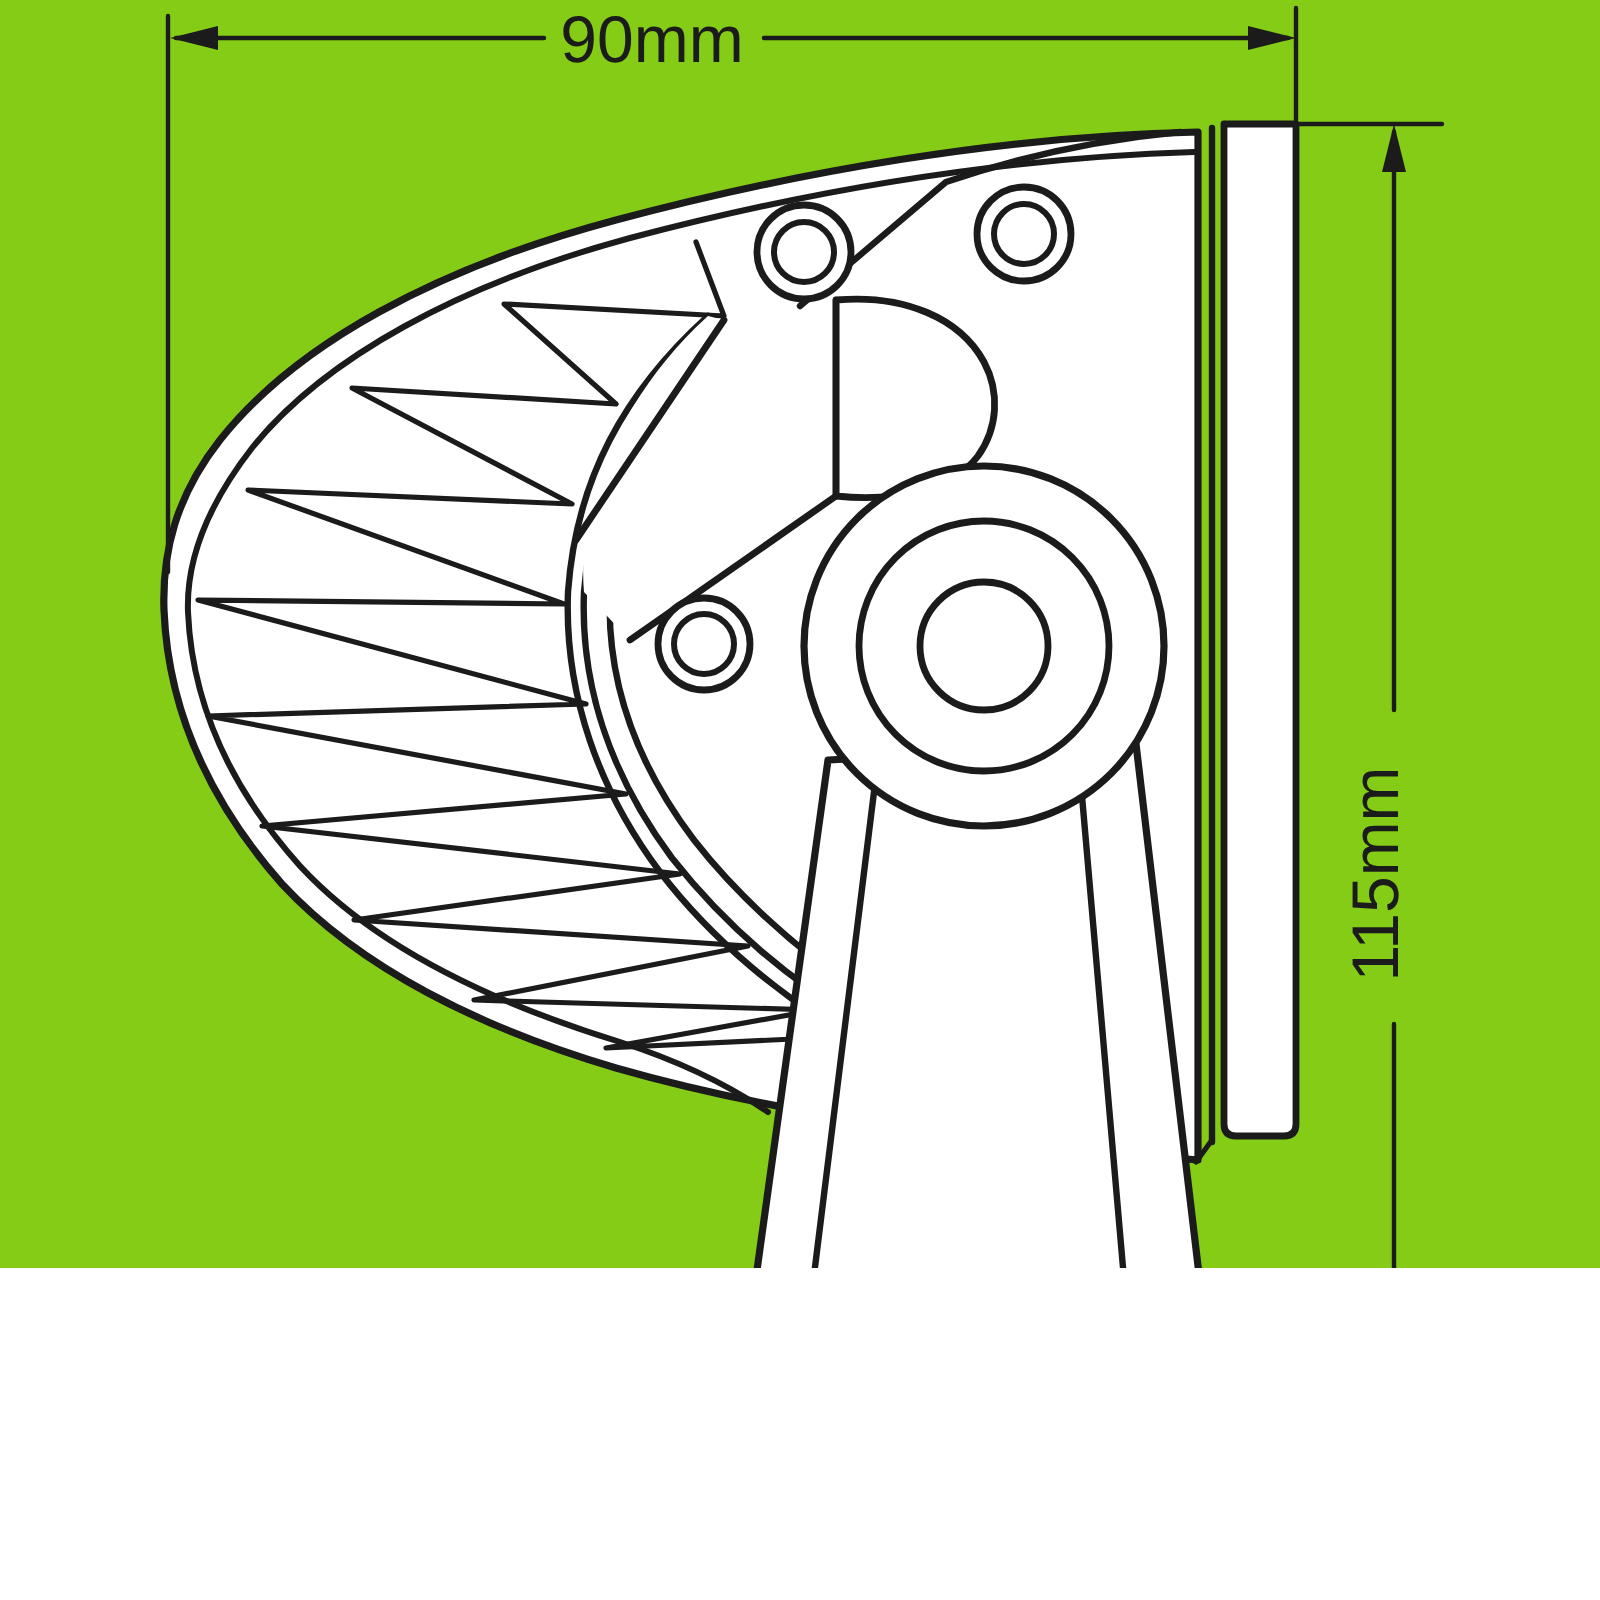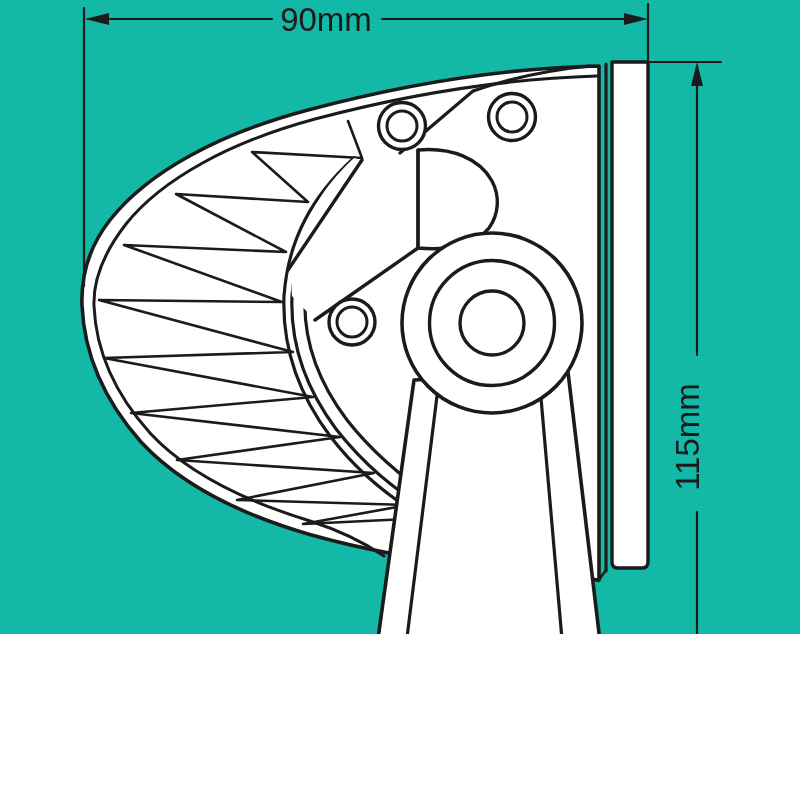--- a/index.html
+++ b/index.html
@@ -5,21 +5,21 @@
   html, body {
     margin: 0;
     padding: 0;
     background: #ffffff;
     font-family: "Liberation Sans", sans-serif;
   }
   .canvas {
     position: relative;
     width: 800px;
     height: 634px;
-    background: #14b8a6;
+    background: #84cc16;
     overflow: hidden;
   }
   svg { display: block; }
   .dim-text {
     font-family: "Liberation Sans", sans-serif;
     font-size: 33px;
     fill: #1b1b1b;
   }
 </style>
 </head>

